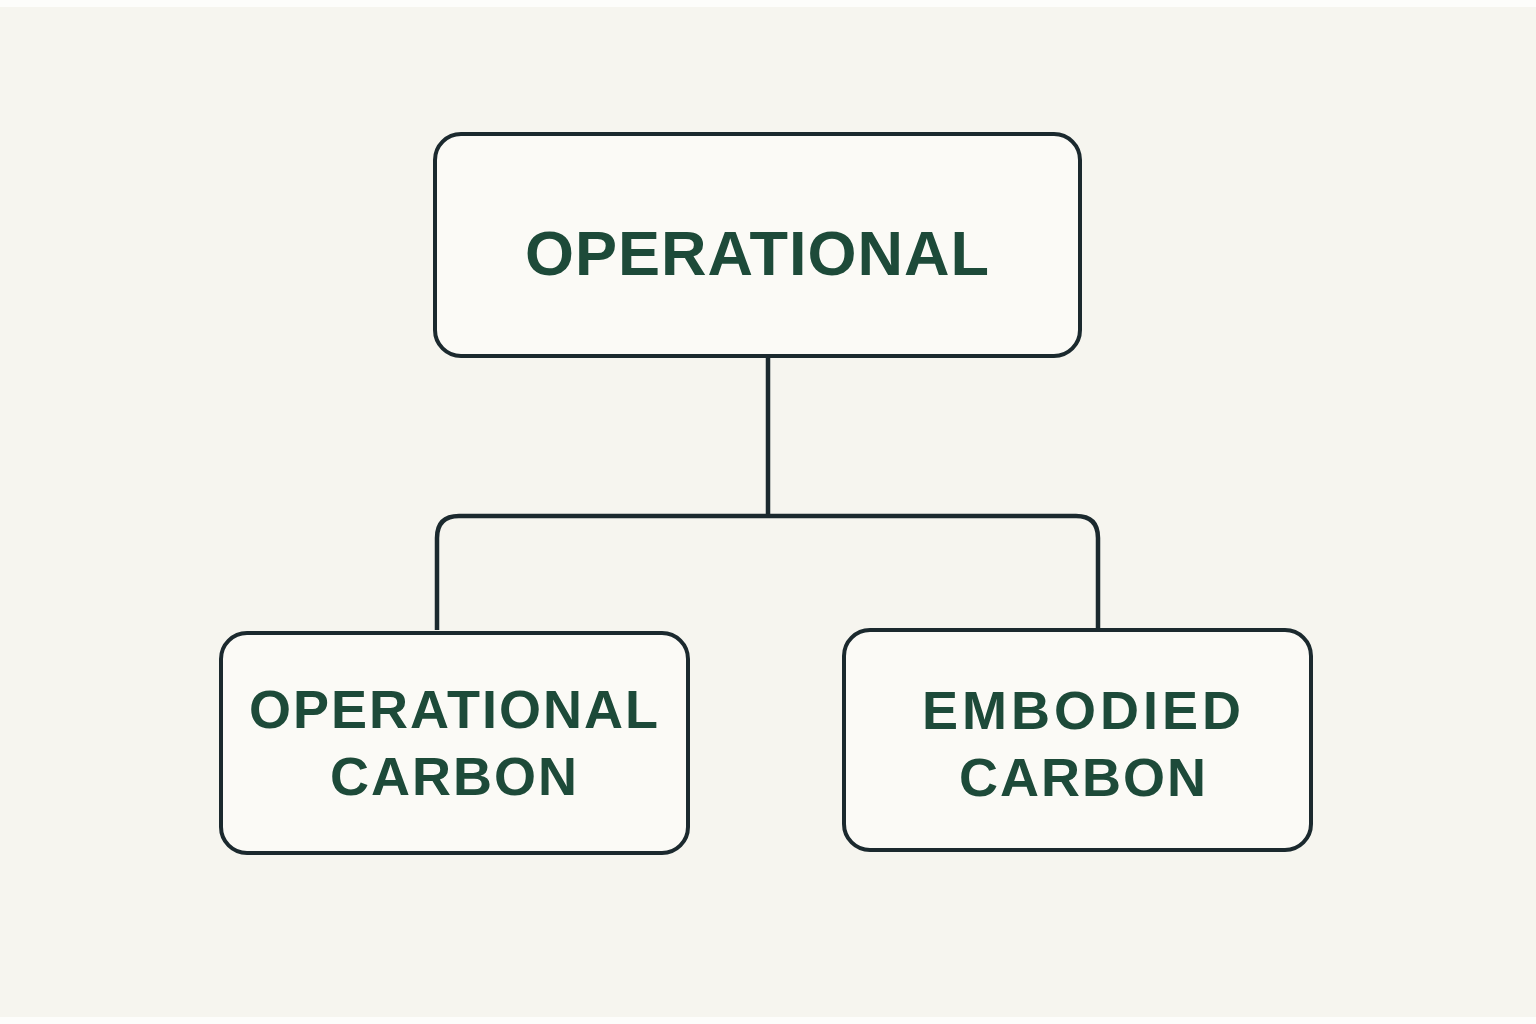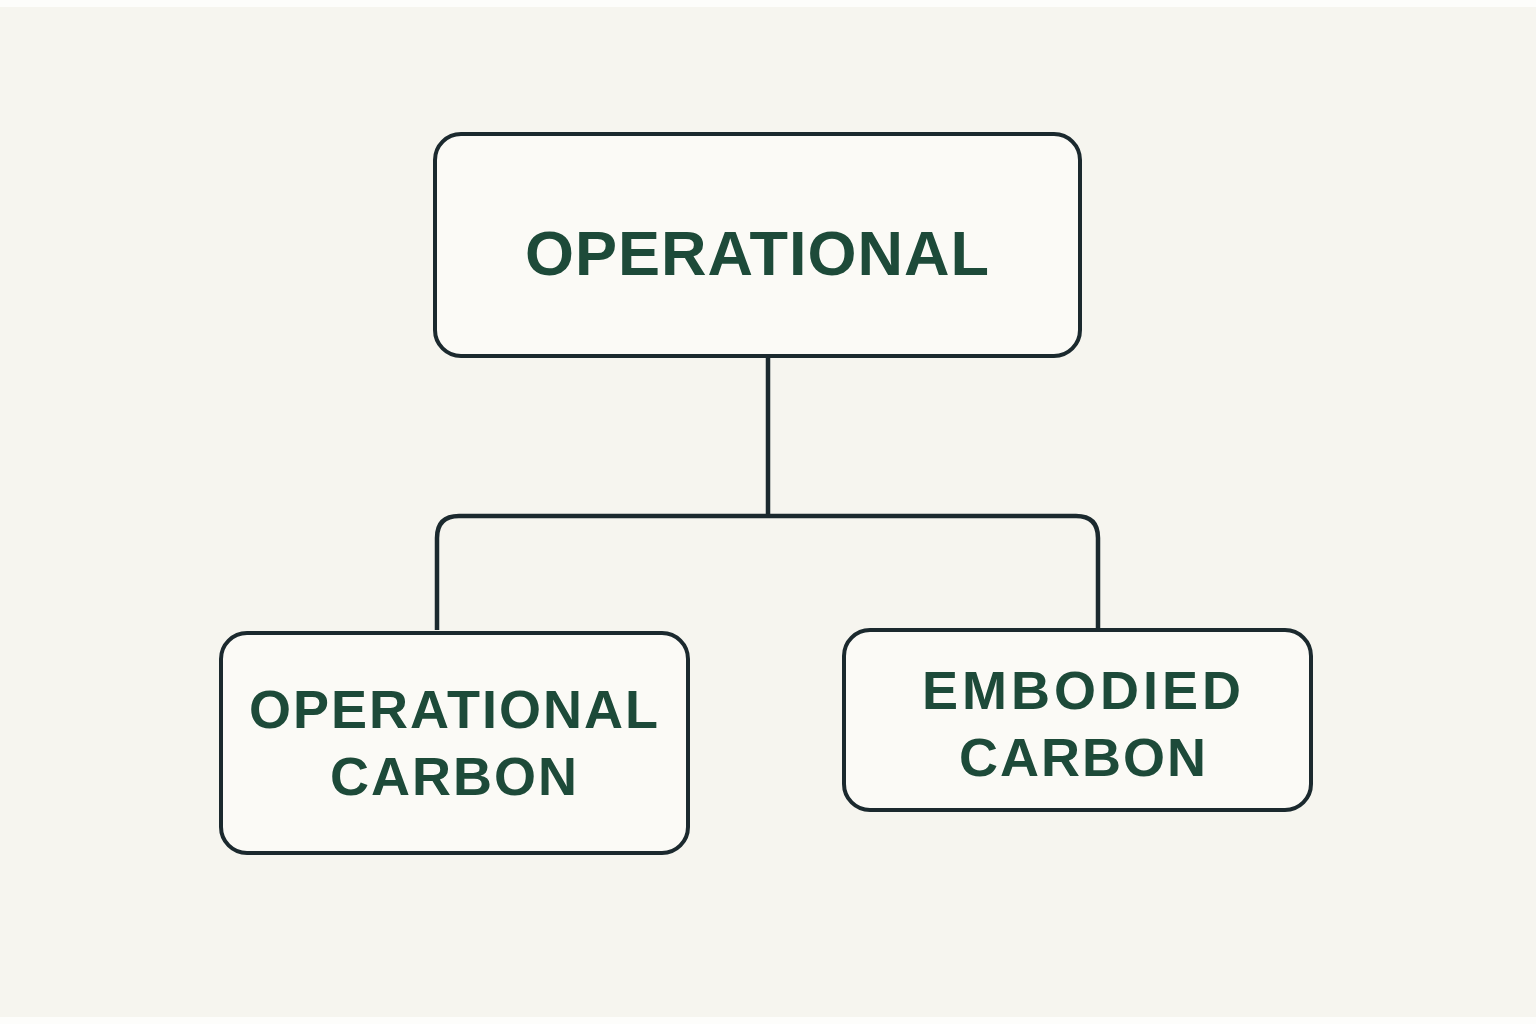--- a/index.html
+++ b/index.html
@@ -63,21 +63,21 @@
     left: 219px;
     top: 631px;
     width: 471px;
     height: 224px;
     padding-top: 0;
   }
   .node-right {
     left: 842px;
     top: 628px;
     width: 471px;
-    height: 184px;
+    height: 224px;
     padding-top: 8px;
     padding-left: 12px;
   }
 
   .label {
     color: var(--text-green, #1d4a39);
     font-weight: 700;
   }
   .label span { display: block; }
   .node-top .label {

